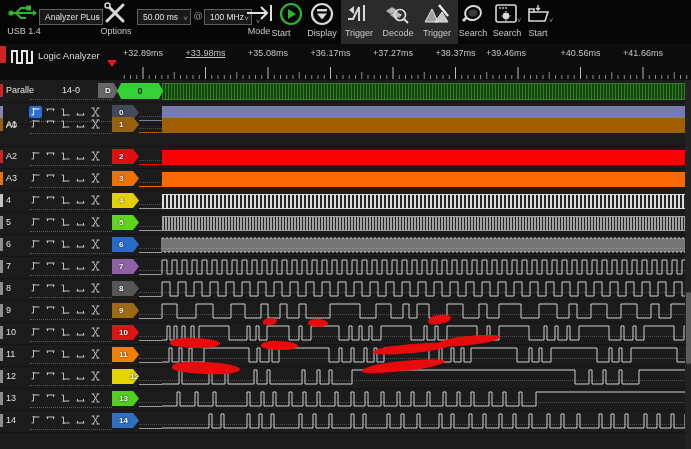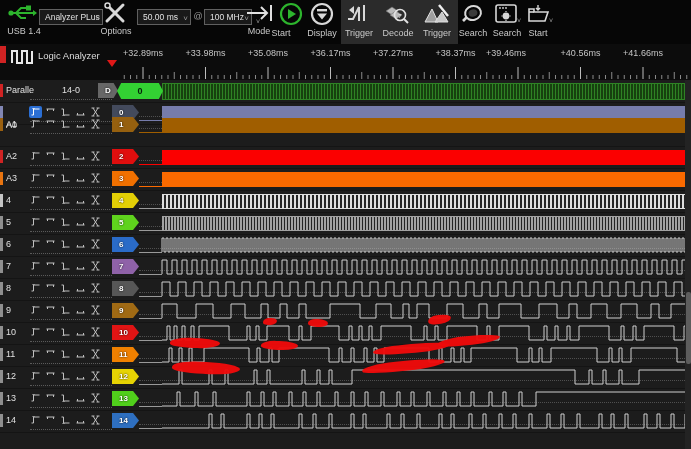--- a/index.html
+++ b/index.html
@@ -169,21 +169,21 @@
 
   <div class="ruler">
     <div class="panel-strip"></div>
     <svg style="position:absolute;left:11px;top:5px" width="24" height="16" viewBox="0 0 24 16">
       <path d="M1,14 V2 H6 V14 H11 V2 H16 V14 H21 V2" fill="none" stroke="#e8e8e8" stroke-width="2"></path>
     </svg>
     <div class="ruler-title">Logic Analyzer</div>
     <div class="trig-marker"></div>
     <div id="ruler-labels">
         <div class="ruler-label" style="left: 143px;">+32.89ms</div>
-        <div class="ruler-label" style="left: 205.5px;">+33.98ms</div>
+        <div class="ruler-label" style="left: 205.5px; text-decoration: underline;">+33.98ms</div>
         <div class="ruler-label" style="left: 268px;">+35.08ms</div>
         <div class="ruler-label" style="left: 330.5px;">+36.17ms</div>
         <div class="ruler-label" style="left: 393px;">+37.27ms</div>
         <div class="ruler-label" style="left: 455.5px;">+38.37ms</div>
         <div class="ruler-label" style="left: 506px;">+39.46ms</div>
         <div class="ruler-label" style="left: 580.5px;">+40.56ms</div>
         <div class="ruler-label" style="left: 643px;">+41.66ms</div>
       </div>
     <svg id="ruler-ticks" style="position:absolute;left:115px;top:0" width="576" height="36">
         <line x1="9.25" y1="31" x2="9.25" y2="35" stroke="#8a8a8a" stroke-width="1"></line>
@@ -718,21 +718,21 @@
             </svg>
           </div>
           <div class="tag" style="top: 3px; background: rgb(240, 128, 0);">11</div>
           <div style="position: absolute; left: 139px; top: 14px; width: 552px; border-top: 1px dotted rgb(79, 79, 79);"></div>
           <div style="position: absolute; left: 139px; top: 18px; width: 23px; height: 1px; background: rgb(153, 153, 153);"></div>
           <svg width="691" height="22" style="position: absolute; left: 0px; top: 0px;">
             <path d="M162,18L169,18 L169,4 L172,4 L172,18L179,18 L179,4 L182,4 L182,18L189,18 L189,4 L192,4 L192,18L204,18 L204,4 L249,4 L249,18L257,18 L257,4 L260,4 L260,18L269,18 L269,4 L272,4 L272,18L279,18 L279,4 L329,4 L329,18L339,18 L339,4 L342,4 L342,18L351,18 L351,4 L354,4 L354,18L364,18 L364,4 L367,4 L367,18L374,18 L374,4 L377,4 L377,18L384,18 L384,4 L429,4 L429,18L439,18 L439,4 L442,4 L442,18L451,18 L451,4 L454,4 L454,18L461,18 L461,4 L464,4 L464,18L471,18 L471,4 L517,4 L517,18L529,18 L529,4 L532,4 L532,18L539,18 L539,4 L542,4 L542,18L551,18 L551,4 L597,4 L597,18L609,18 L609,4 L612,4 L612,18L619,18 L619,4 L622,4 L622,18L631,18 L631,4 L677,4 L677,18L687,18 L687,4 L690,4 " fill="none" stroke="#cfcfcf" stroke-width="1"></path>
           </svg>
         </div>
         <div class="row-sep" style="top: 308px;"></div>
-        <div style="position: absolute; left: 0px; top: 286px; width: 691px; height: 22px;">
+        <div style="position: absolute; left: 0px; top: 286px; width: 691px; height: 22px; text-align: right;">
           <div class="ch-strip" style="top:4px;background:#8f8f8f"></div>
           <div class="ch-name" style="top:5px">12</div>
           <div class="sb-dots" style="top:19px"></div>
           <div class="trg-btn" style="left: 29px; top: 4px;">
             <svg width="13" height="12" viewBox="0 0 12 12">
               <path d="M2,9 h2 v-6 h6 M3,3 l1,-1 1,1" fill="none" stroke="#c0c0c0" stroke-width="1"></path>
             </svg>
           </div>
           <div class="trg-btn" style="left: 44px; top: 4px;">
             <svg width="13" height="12" viewBox="0 0 12 12">

